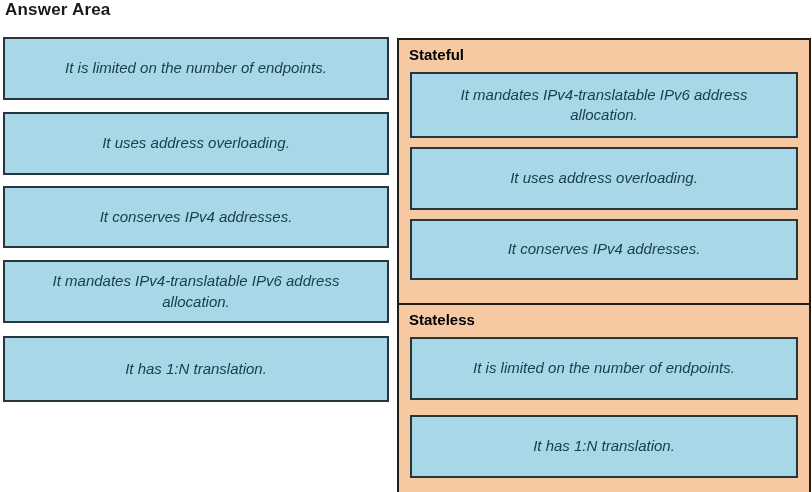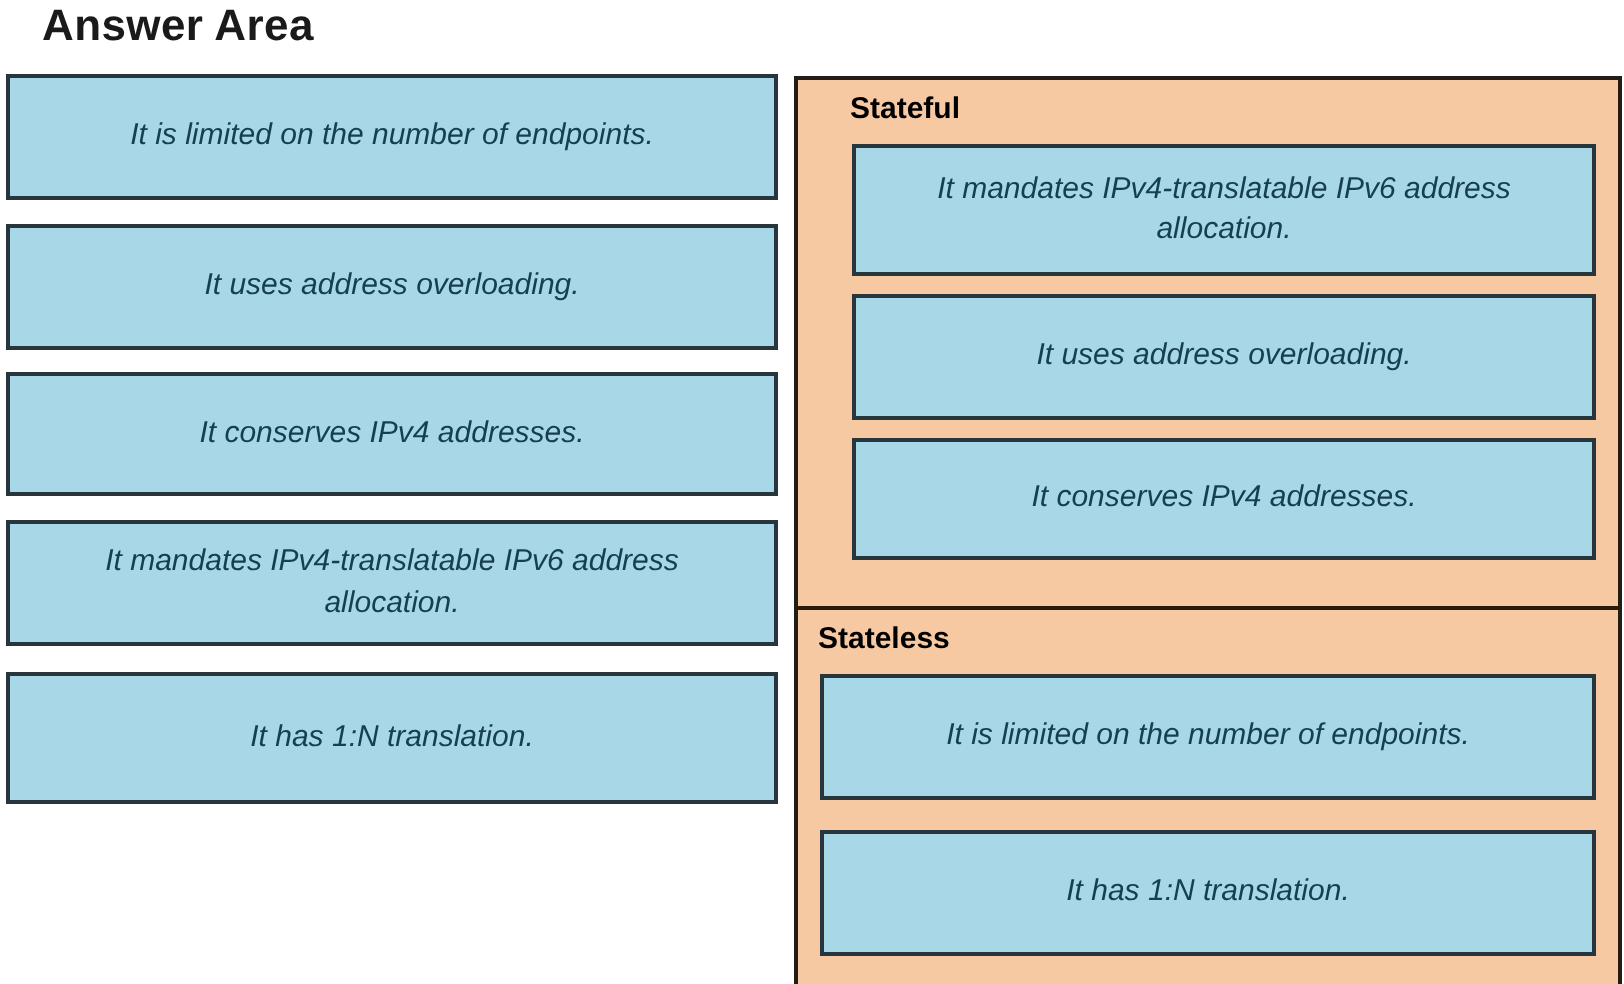--- a/index.html
+++ b/index.html
@@ -6,24 +6,24 @@
   .canvas {
     position: relative;
     width: 812px;
     height: 492px;
     background: #ffffff;
     font-family: "Liberation Sans", sans-serif;
     overflow: hidden;
   }
   .page-title {
     position: absolute;
-    left: 21px;
+    left: 5px;
     top: 0px;
     margin: 0;
-    font-size: 22px;
+    font-size: 17px;
     font-weight: bold;
     color: #1a1a1a;
     letter-spacing: 0.2px;
   }
   
   .tile {
     box-sizing: border-box;
     background: #a8d8e8;
     border: 2px solid #27363c;
     color: #17404f;
@@ -45,21 +45,21 @@
   .src-4 { top: 336px; height: 66px; }
   
   .panel {
     position: absolute;
     left: 397px;
     width: 414px;
     box-sizing: border-box;
     background: #f7c9a2;
     border: 2px solid #241d16;
   }
-  .panel-stateful  { top: 38px;  height: 282px; padding-left: 16px; }
+  .panel-stateful  { top: 38px;  height: 282px; }
   .panel-stateless { top: 303px; height: 240px; }
   .panel-label {
     margin: 6px 0 0 10px;
     font-size: 15px;
     font-weight: bold;
     color: #000000;
     line-height: 18px;
   }
   .panel .tile { margin: 0 11px; border-width: 2px; }
   .panel-stateful .drop-0 { margin-top: 8px; height: 66px; }

